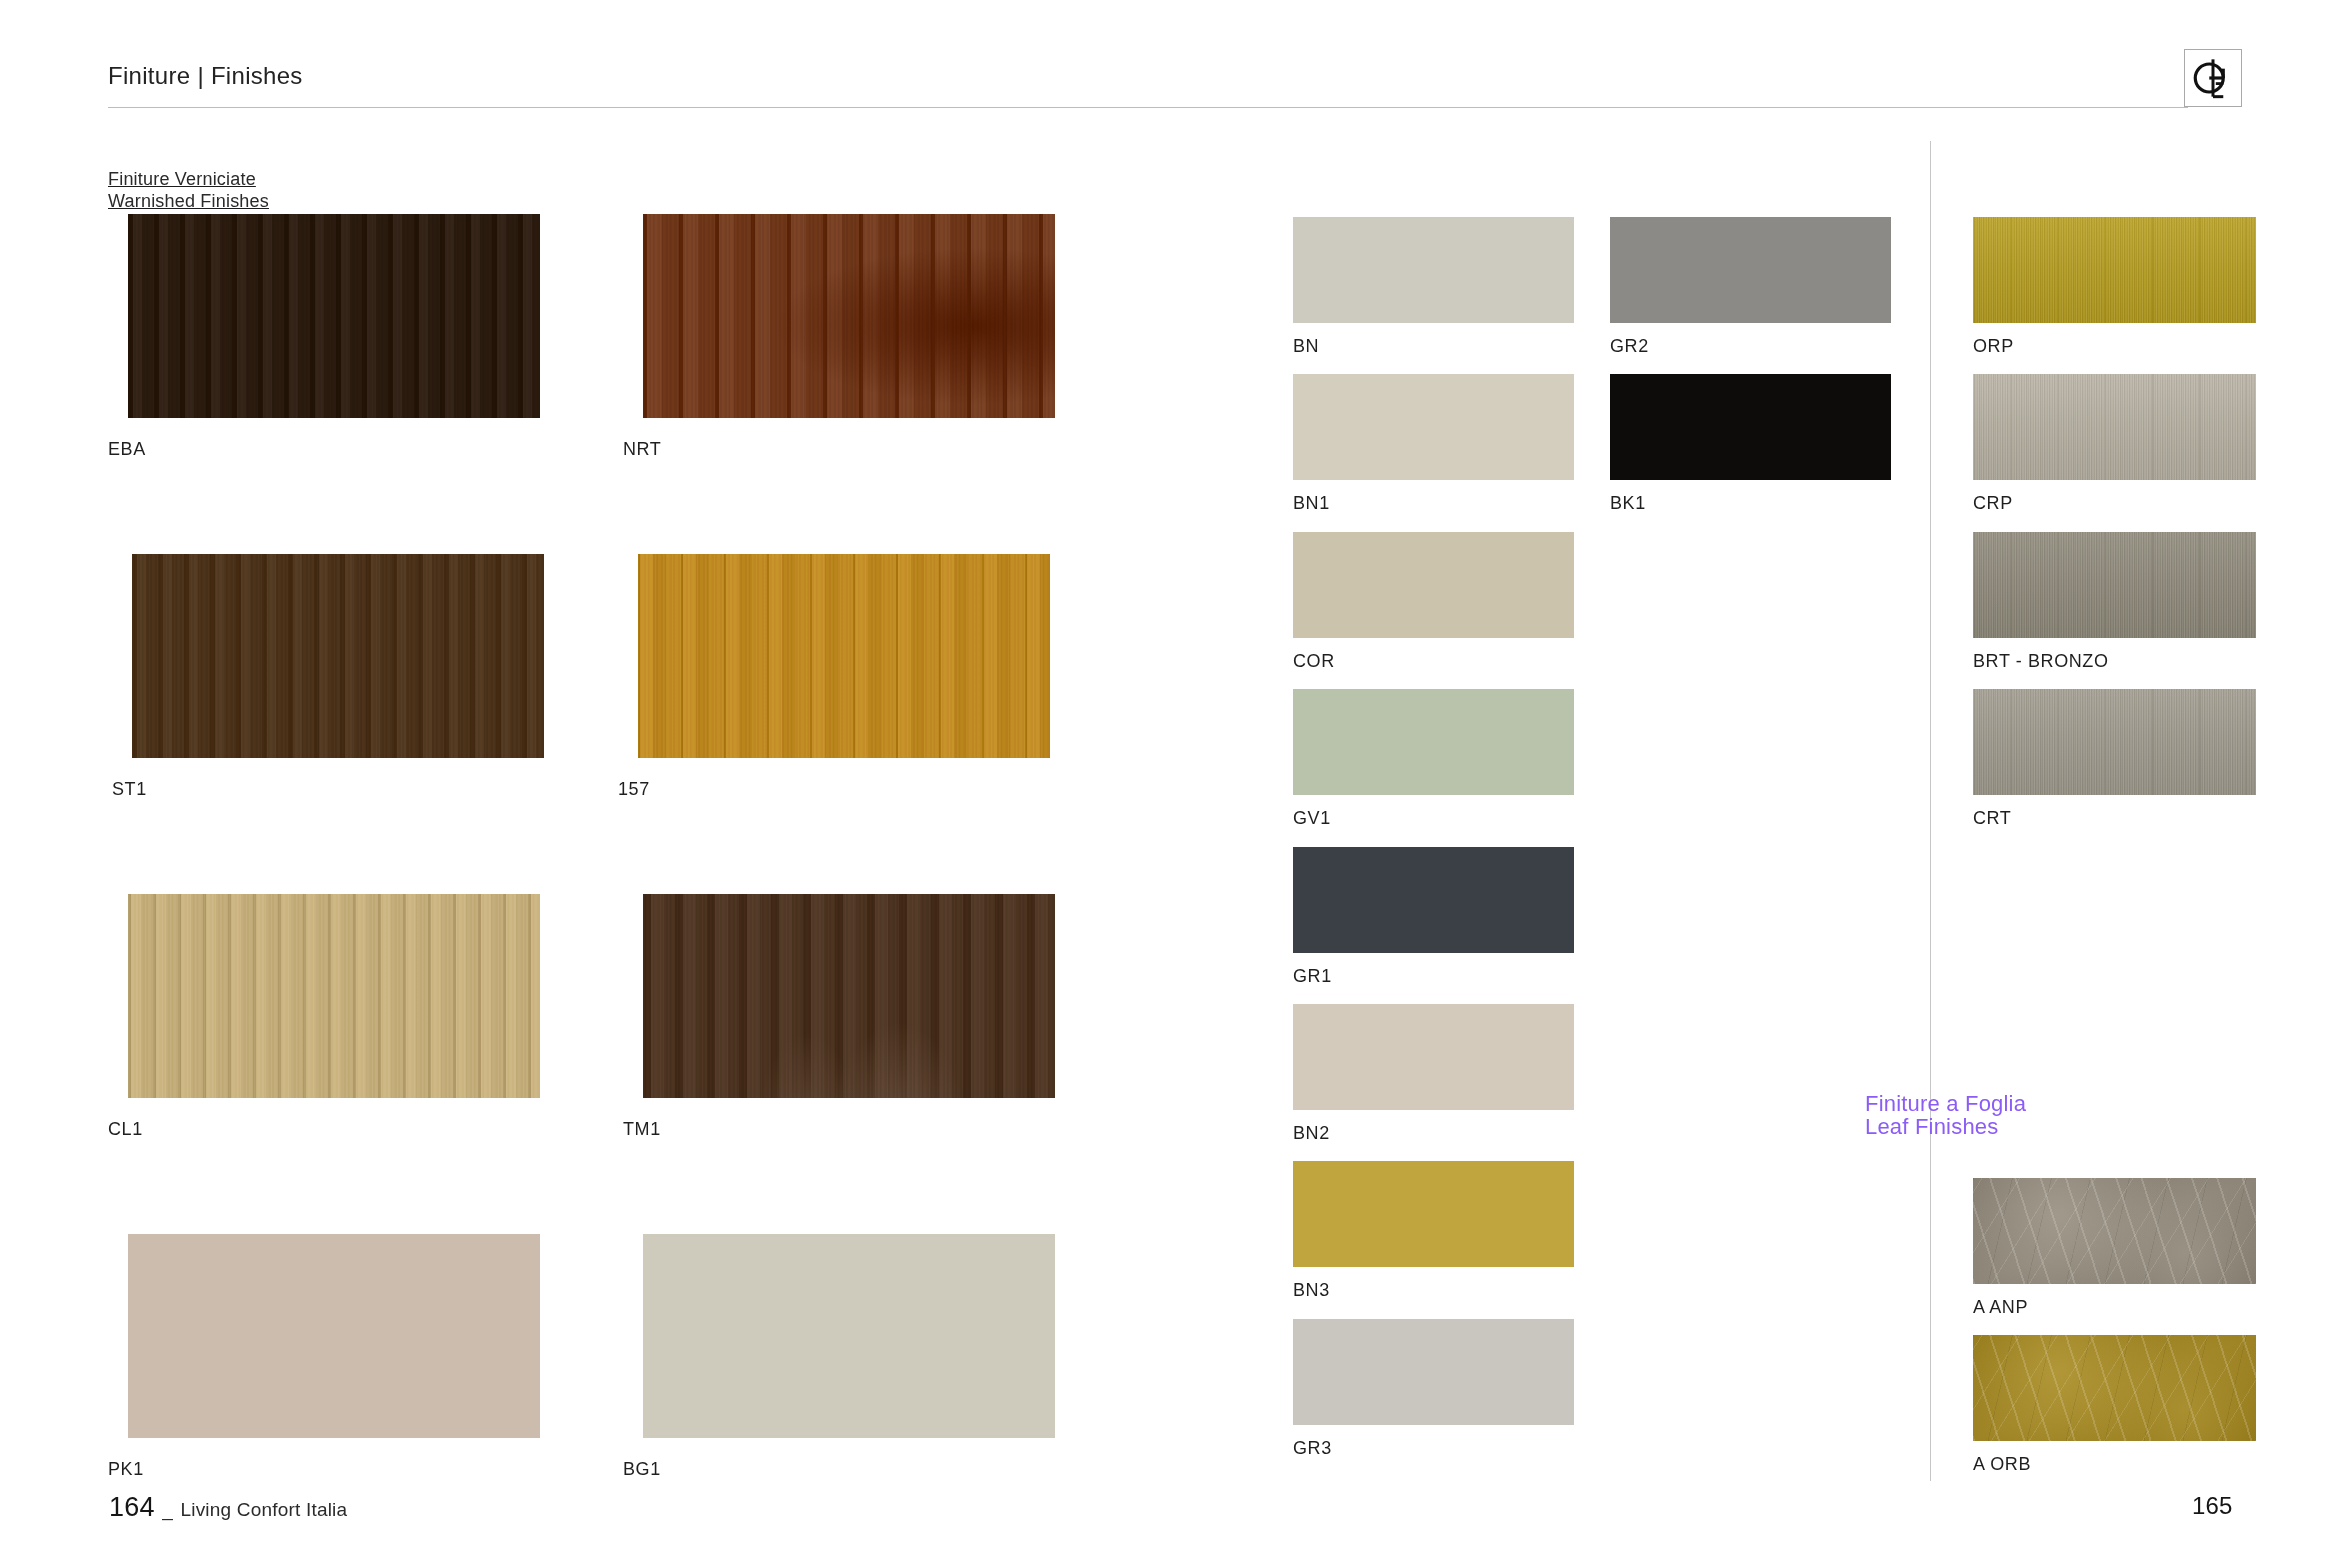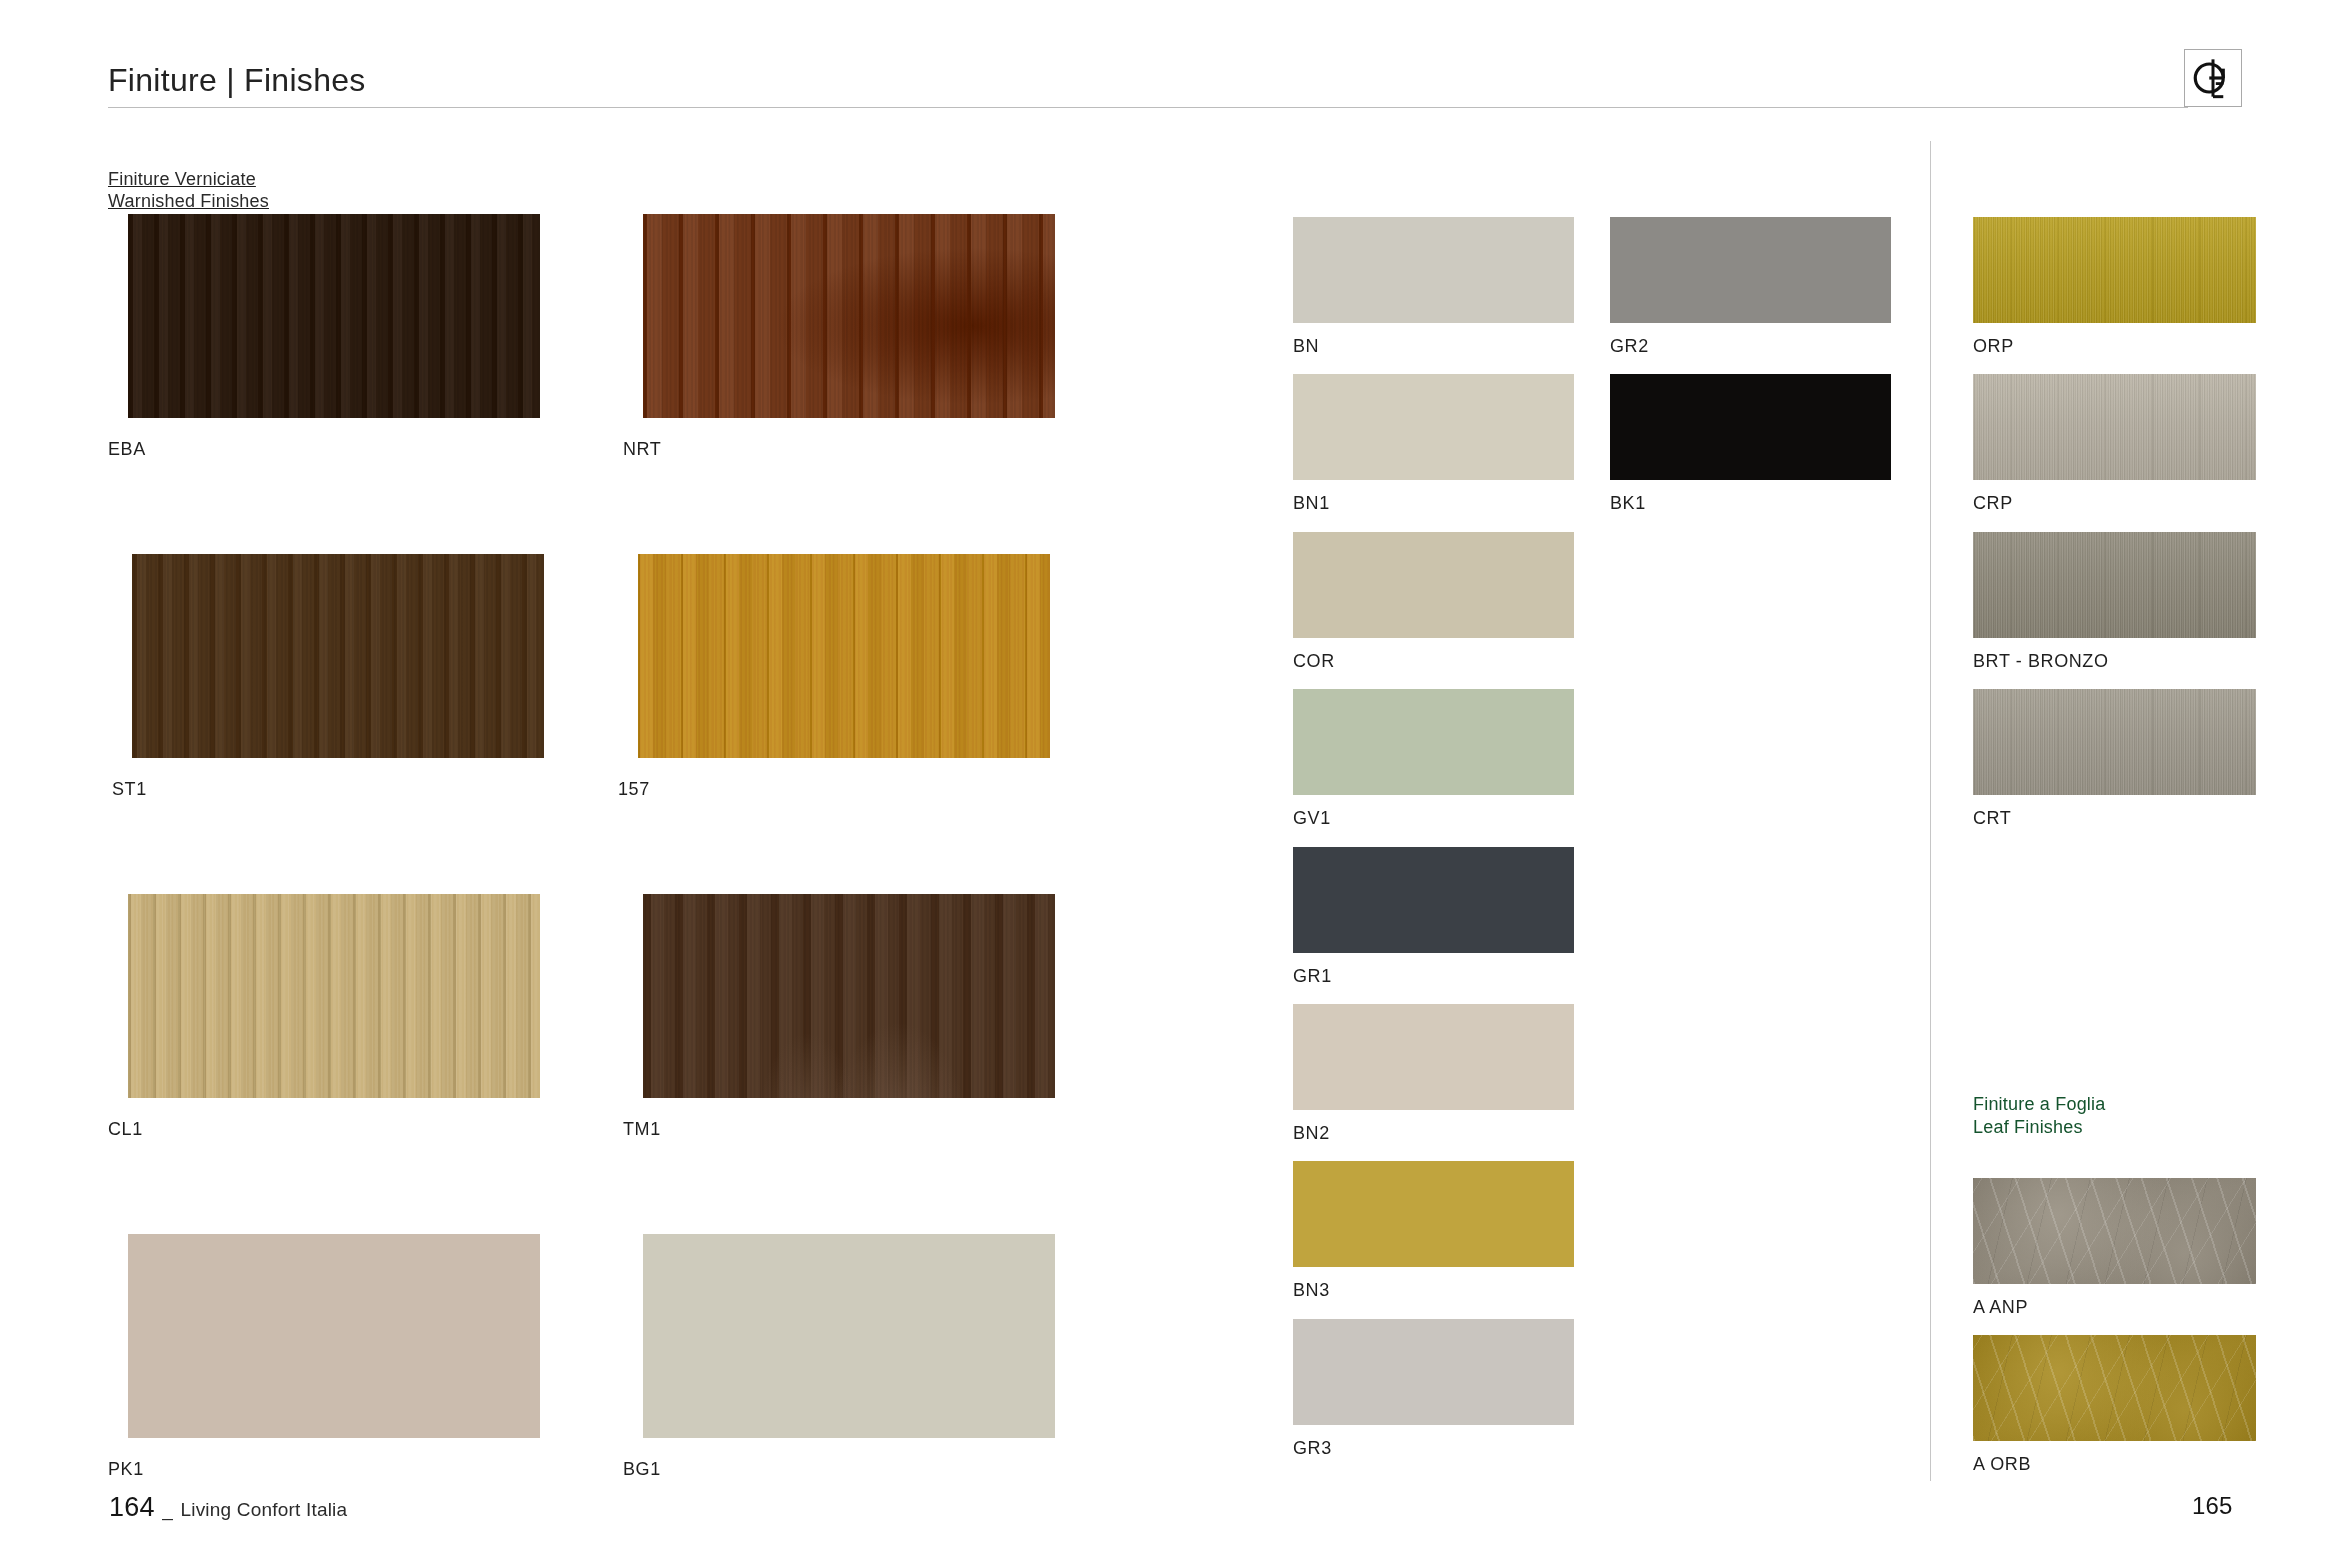--- a/index.html
+++ b/index.html
@@ -27,21 +27,21 @@
     position: absolute;
     left: 108px;
     top: 62px;
     width: 2127px;
     height: 51px;
   }
   .header-title {
     position: absolute;
     left: 0;
     top: 0;
-    font-size: 32px;
+    font-size: 24px;
     font-weight: 400;
     letter-spacing: 0.3px;
     color: #232323;
     white-space: pre;
   }
   .header-rule {
     position: absolute;
     left: 0;
     top: 45px;
     width: 2080px;
@@ -147,25 +147,25 @@
   .mid-cell .swatch-label { position: absolute; left: 0; top: 119px; }
 
   
   .right-grid { position: absolute; left: 1973px; top: 217px; }
   .right-cell { position: absolute; }
   .right-cell .sw { width: 283px; height: 106px; }
   .right-cell .swatch-label { position: absolute; left: 0; top: 119px; }
 
   .leaf-title {
     position: absolute;
-    left: 1973px;
+    left: 1865px;
     top: 1093px;
-    font-size: 18px;
+    font-size: 22px;
     line-height: 22.5px;
-    color: #14532d;
+    color: #8b5cf6;
     letter-spacing: 0.2px;
   }
   .leaf-grid { position: absolute; left: 1973px; top: 1178px; }
 
   
   .footer-left {
     position: absolute;
     left: 109px;
     top: 1492px;
     display: flex;

